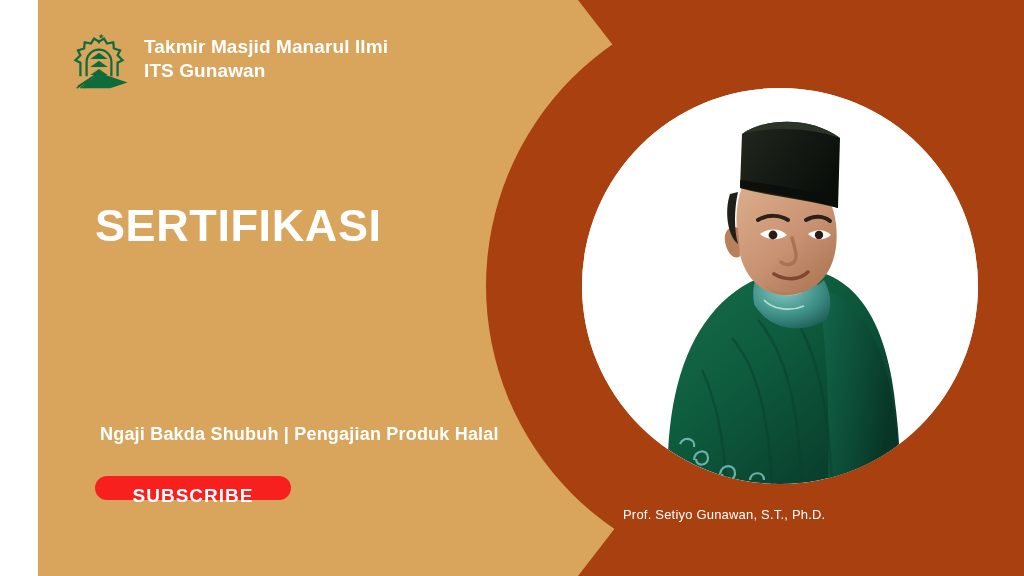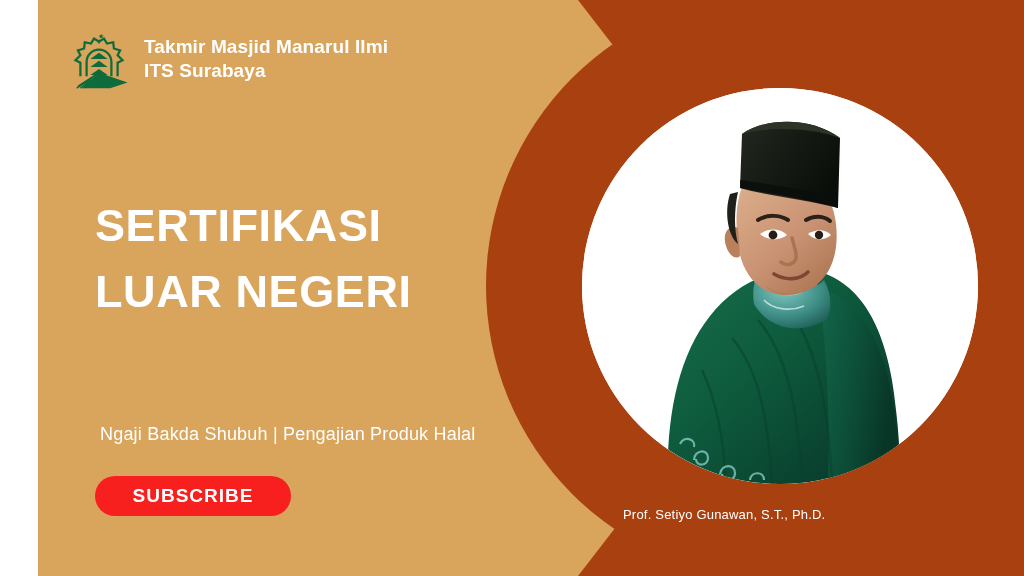--- a/index.html
+++ b/index.html
@@ -79,33 +79,33 @@
   }
 
   
   .subtitle {
     position: absolute;
     left: 62px;
     top: 424px;
     z-index: 6;
     color: #ffffff;
     font-size: 18px;
-    font-weight: normal;
+    font-weight: bold;
     letter-spacing: 0.2px;
     white-space: nowrap;
   }
 
   
   .subscribe-btn {
     position: absolute;
     left: 57px;
     top: 476px;
     z-index: 6;
     width: 196px;
-    height: 40px;
+    height: 24px;
     border: none;
     border-radius: 22px;
     background: #F81F1F;
     color: #ffffff;
     font-family: "Liberation Sans", sans-serif;
     font-size: 19px;
     font-weight: bold;
     letter-spacing: 1.0px;
     cursor: pointer;
     padding: 0;
@@ -210,27 +210,26 @@
           <path d="M 40,80 L 14,97"></path>
           <path d="M 36,84 L 20,97"></path>
           <path d="M 32,88 L 26,97"></path>
           <path d="M 48,74 L 20,92"></path>
         </g>
       </g>
     </svg>
 
     <div class="brand-text">
       <div class="brand-line">Takmir Masjid Manarul Ilmi</div>
-      <div class="brand-line">ITS Surabaya</div>
+      <div class="brand-line">ITS Gunawan</div>
     </div>
   </div>
 
   <div class="headline">
     <div class="headline-line">SERTIFIKASI</div>
-    <div class="headline-line">LUAR NEGERI</div>
   </div>
 
   <div class="subtitle">Ngaji Bakda Shubuh | Pengajian Produk Halal</div>
 
   <button class="subscribe-btn">SUBSCRIBE</button>
 
   <div class="portrait-wrap">
     <div class="portrait-clip">
       <svg class="portrait-photo" viewBox="0 0 396 396">
         <defs>

